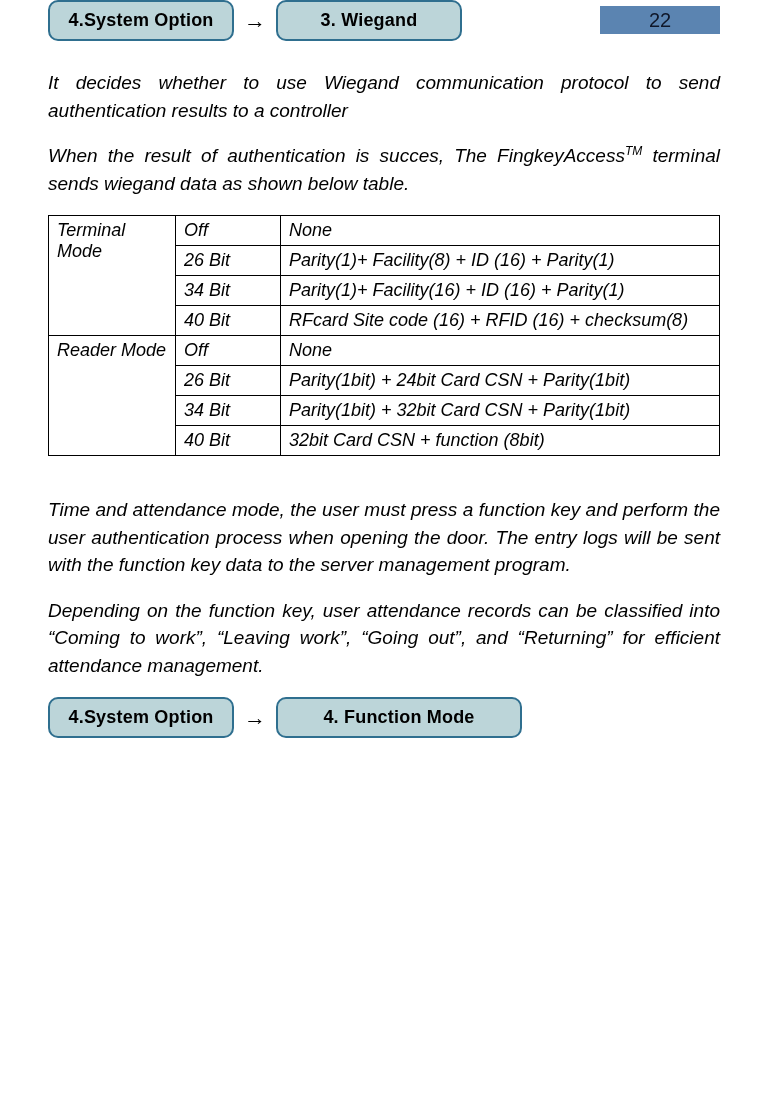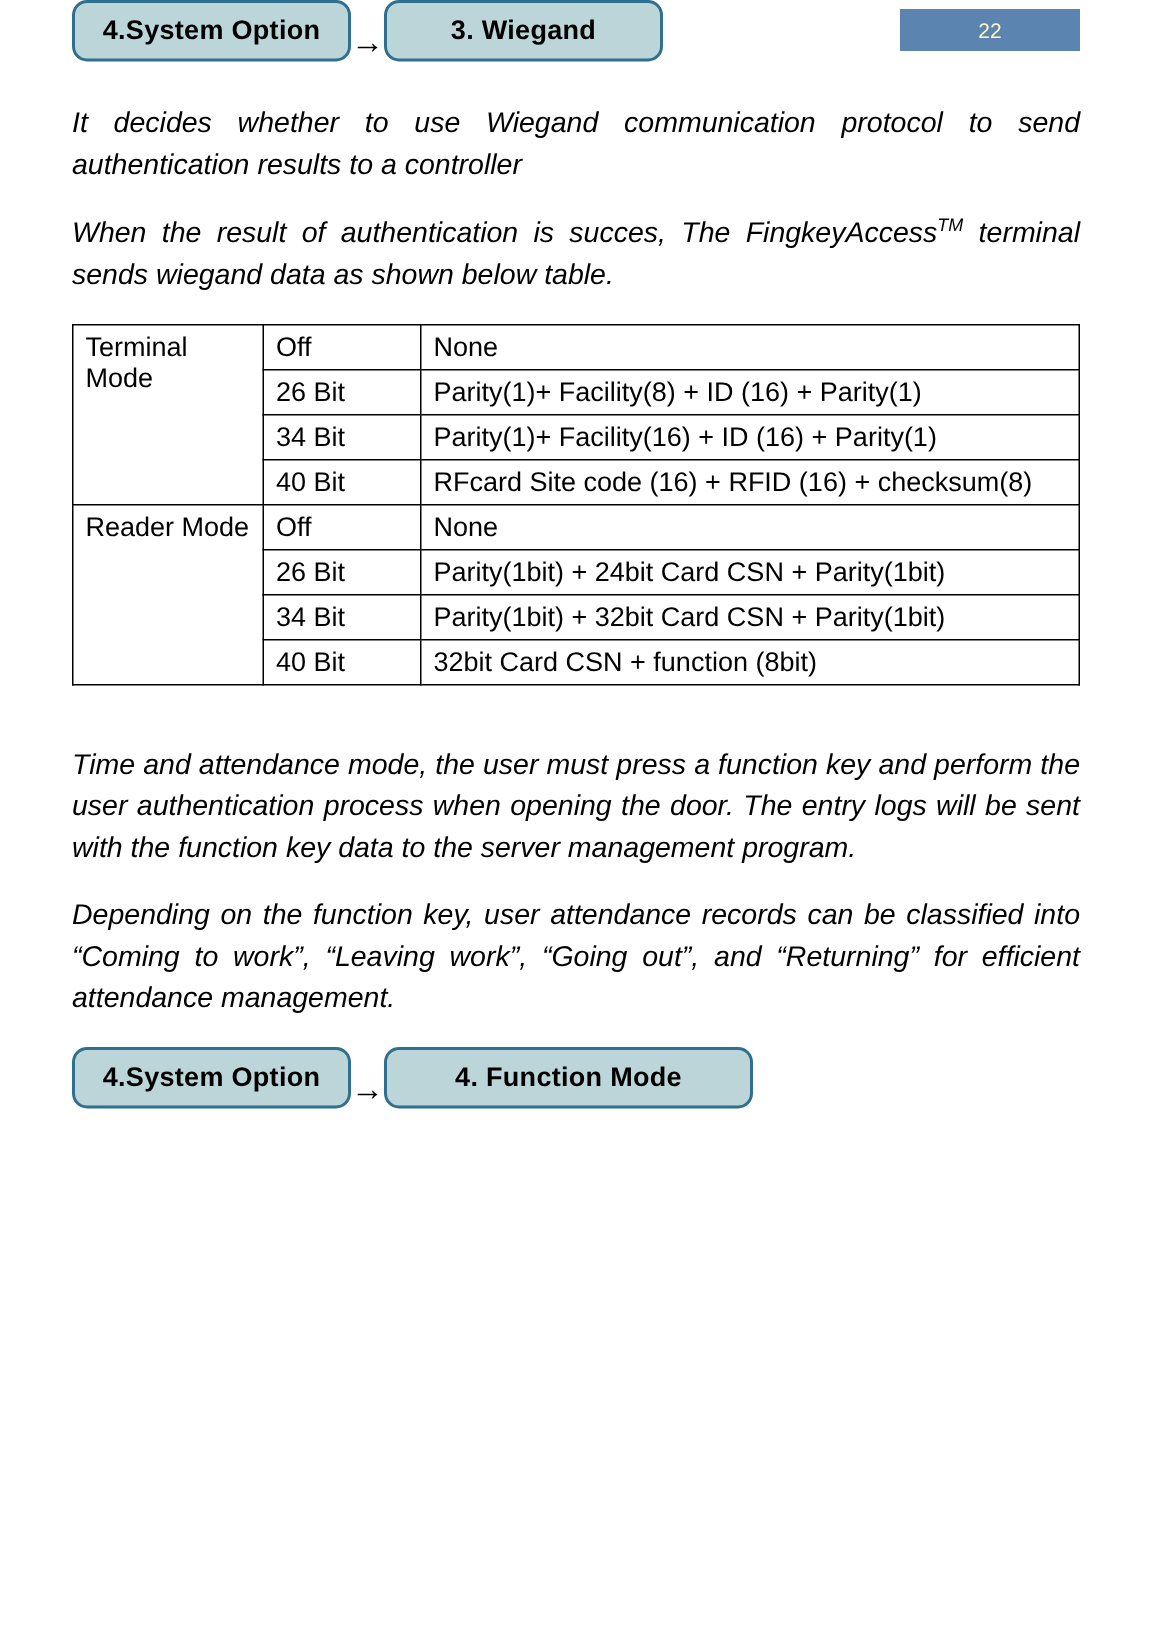--- a/index.html
+++ b/index.html
@@ -17,35 +17,35 @@
     box-sizing: border-box;
     padding: 0 48px 30px 48px;
   }
   .pagenum-bar {
     position: absolute;
     top: 6px;
     right: 48px;
     width: 120px;
     height: 28px;
     background: #5b84b1;
-    color: #fef9c3;
+    color: #0f172a;
     text-align: center;
-    font-size: 14px;
+    font-size: 20px;
     line-height: 28px;
   }
   .section-title {
     font-weight: bold;
     font-size: 22px;
     margin-top: 84px;
     margin-bottom: 20px;
   }
   .nav-row {
     display: flex;
-    align-items: flex-end;
-    gap: 0;
+    align-items: center;
+    gap: 10px;
     margin-bottom: 28px;
   }
   .nav-box {
     background: #bcd5d9;
     border: 2px solid #2f6f8f;
     border-radius: 10px;
     padding: 8px 16px;
     font-size: 18px;
     font-family: Arial, sans-serif;
     font-weight: 900;
@@ -67,20 +67,21 @@
   sup {
     font-size: 12px;
     vertical-align: super;
   }
   table.wiegand {
     border-collapse: collapse;
     width: 100%;
     margin-top: 6px;
     margin-bottom: 40px;
     font-size: 18px;
+    font-style: italic;
   }
   table.wiegand td {
     border: 1px solid #000;
     padding: 4px 8px;
     vertical-align: top;
   }
   table.wiegand td.mode {
     width: 110px;
   }
   table.wiegand td.bit {

